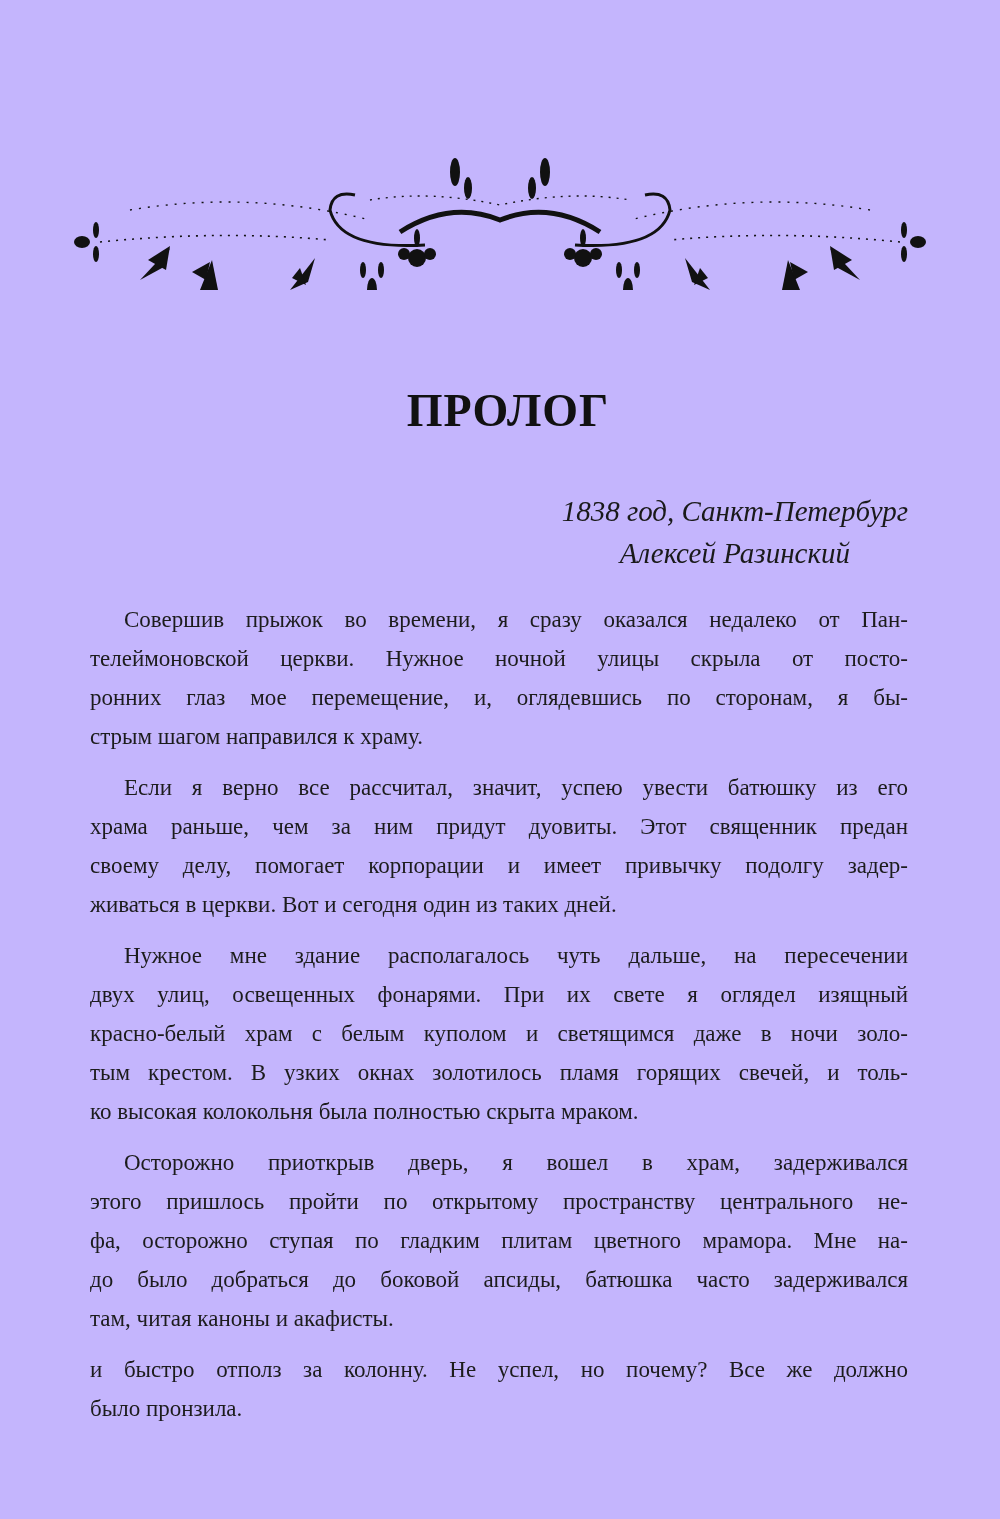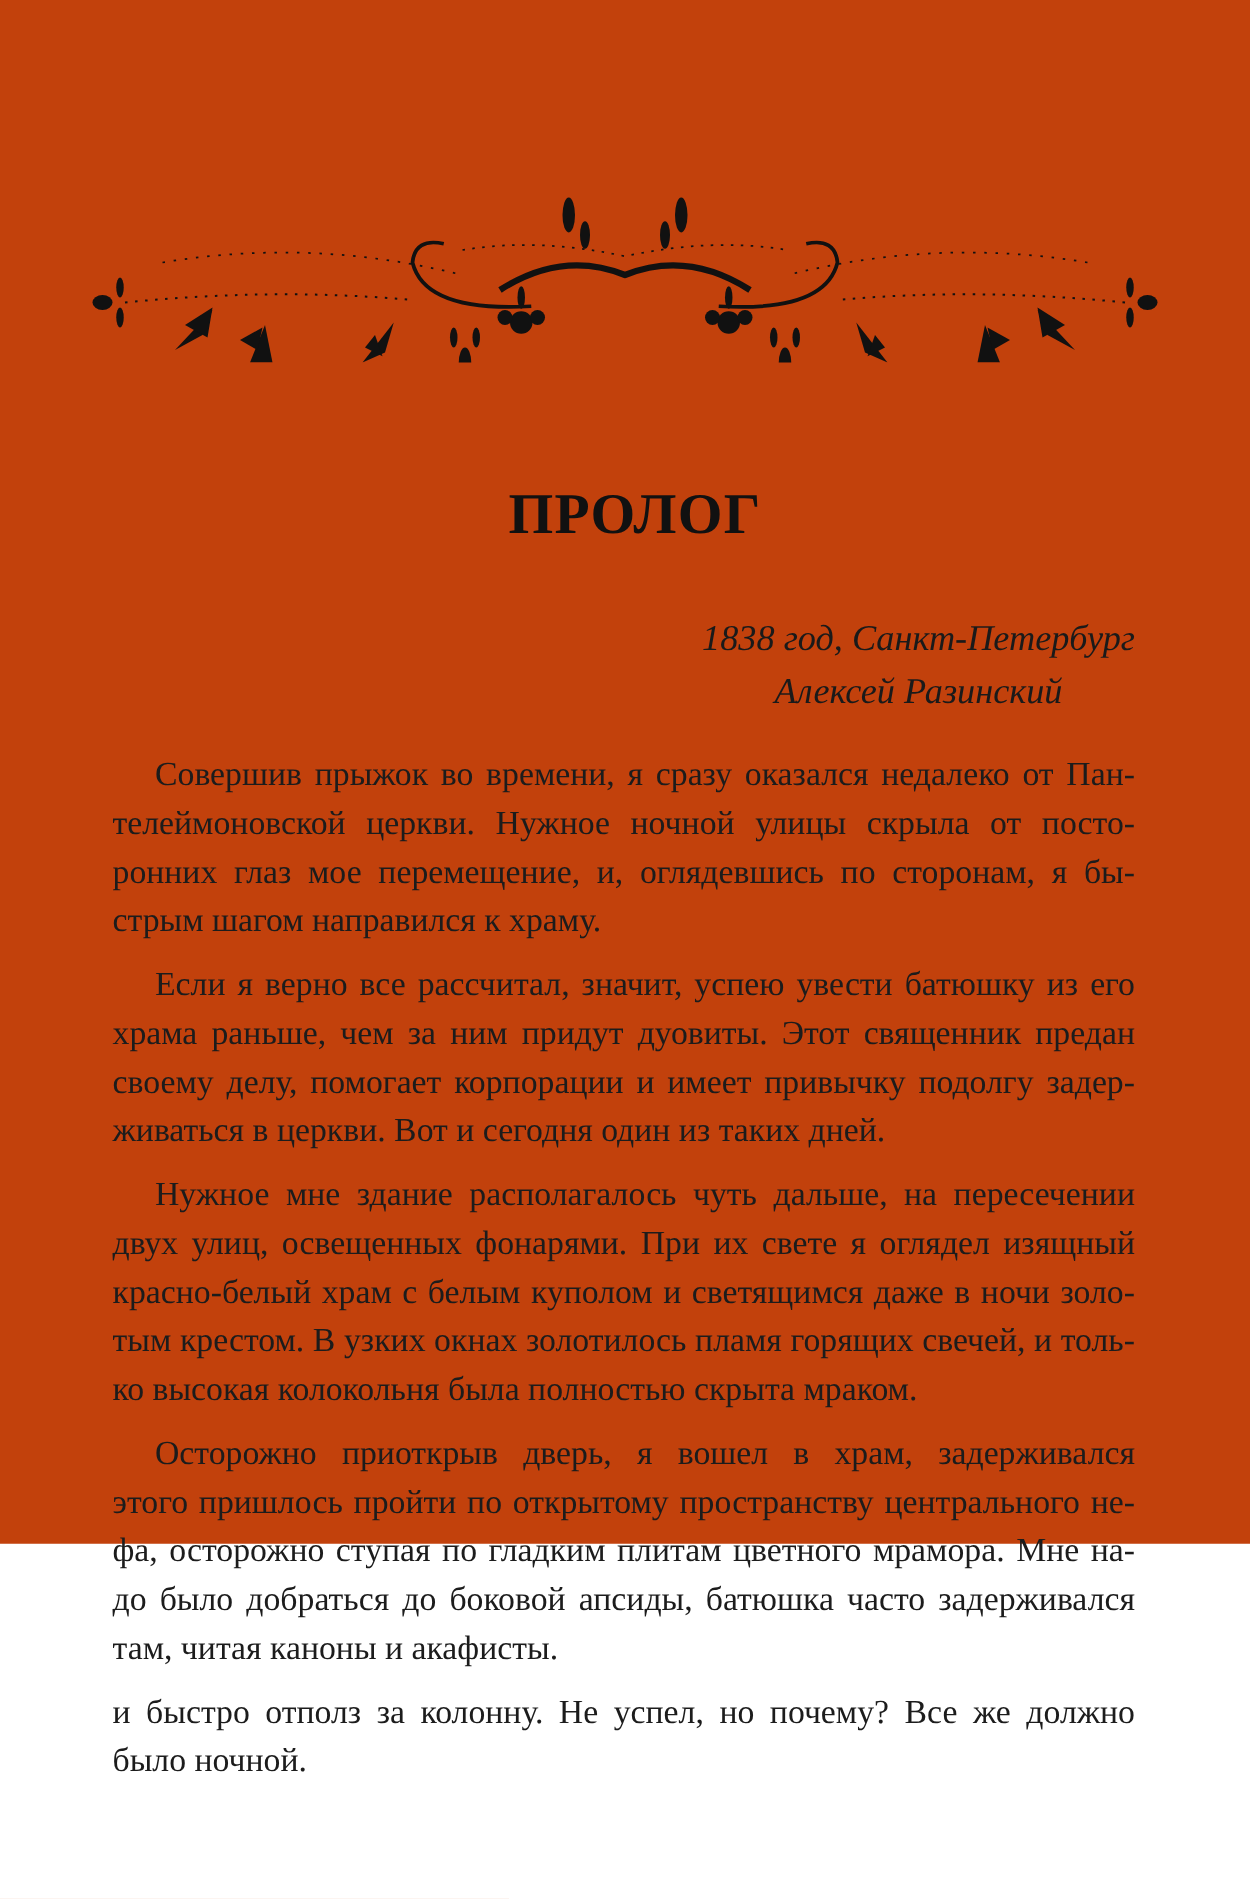--- a/index.html
+++ b/index.html
@@ -12,22 +12,22 @@
       height: 1519px;
       position: relative;
       overflow: hidden;
       font-family: "Liberation Serif", "DejaVu Serif", serif;
       color: #1a1a1a;
     }
     .page {
       position: absolute;
       left: 0; top: 0;
       width: 1000px;
-      height: 1235px;
-      background: #c2410c;
+      height: 1519px;
+      background: #c4b5fd;
     }
     .ornament {
       position: absolute;
       left: 70px;
       top: 150px;
       width: 860px;
       height: 140px;
     }
     .chapter-title {
       position: absolute;
@@ -53,21 +53,21 @@
       font-size: 29px;
       line-height: 42px;
       color: #1a1a1a;
     }
     .epigraph div { white-space: nowrap; text-align: center; }
     .body-text {
       position: absolute;
       left: 90px;
       top: 600px;
       width: 818px;
-      font-size: 27px;
+      font-size: 23px;
       line-height: 39px;
       color: #1c1c1c;
       font-family: "Liberation Serif", "DejaVu Serif", serif;
     }
     .para {
       margin: 0 0 12px 0;
     }
     .line {
       display: block;
       text-align: justify;
@@ -172,17 +172,17 @@
     </div>
     <div class="para">
       <span class="line first">Осторожно приоткрыв дверь, я вошел в храм, задерживался</span>
       <span class="line">этого пришлось пройти по открытому пространству центрального не-</span>
       <span class="line">фа, осторожно ступая по гладким плитам цветного мрамора. Мне на-</span>
       <span class="line">до было добраться до боковой апсиды, батюшка часто задерживался</span>
       <span class="line last">там, читая каноны и акафисты.</span>
     </div>
     <div class="para">
       <span class="line">и быстро отполз за колонну. Не успел, но почему? Все же должно</span>
-      <span class="line last">было ночной.</span>
+      <span class="line last">было пронзила.</span>
     </div>
   </div>
 
 </div>
 
 </body></html>

